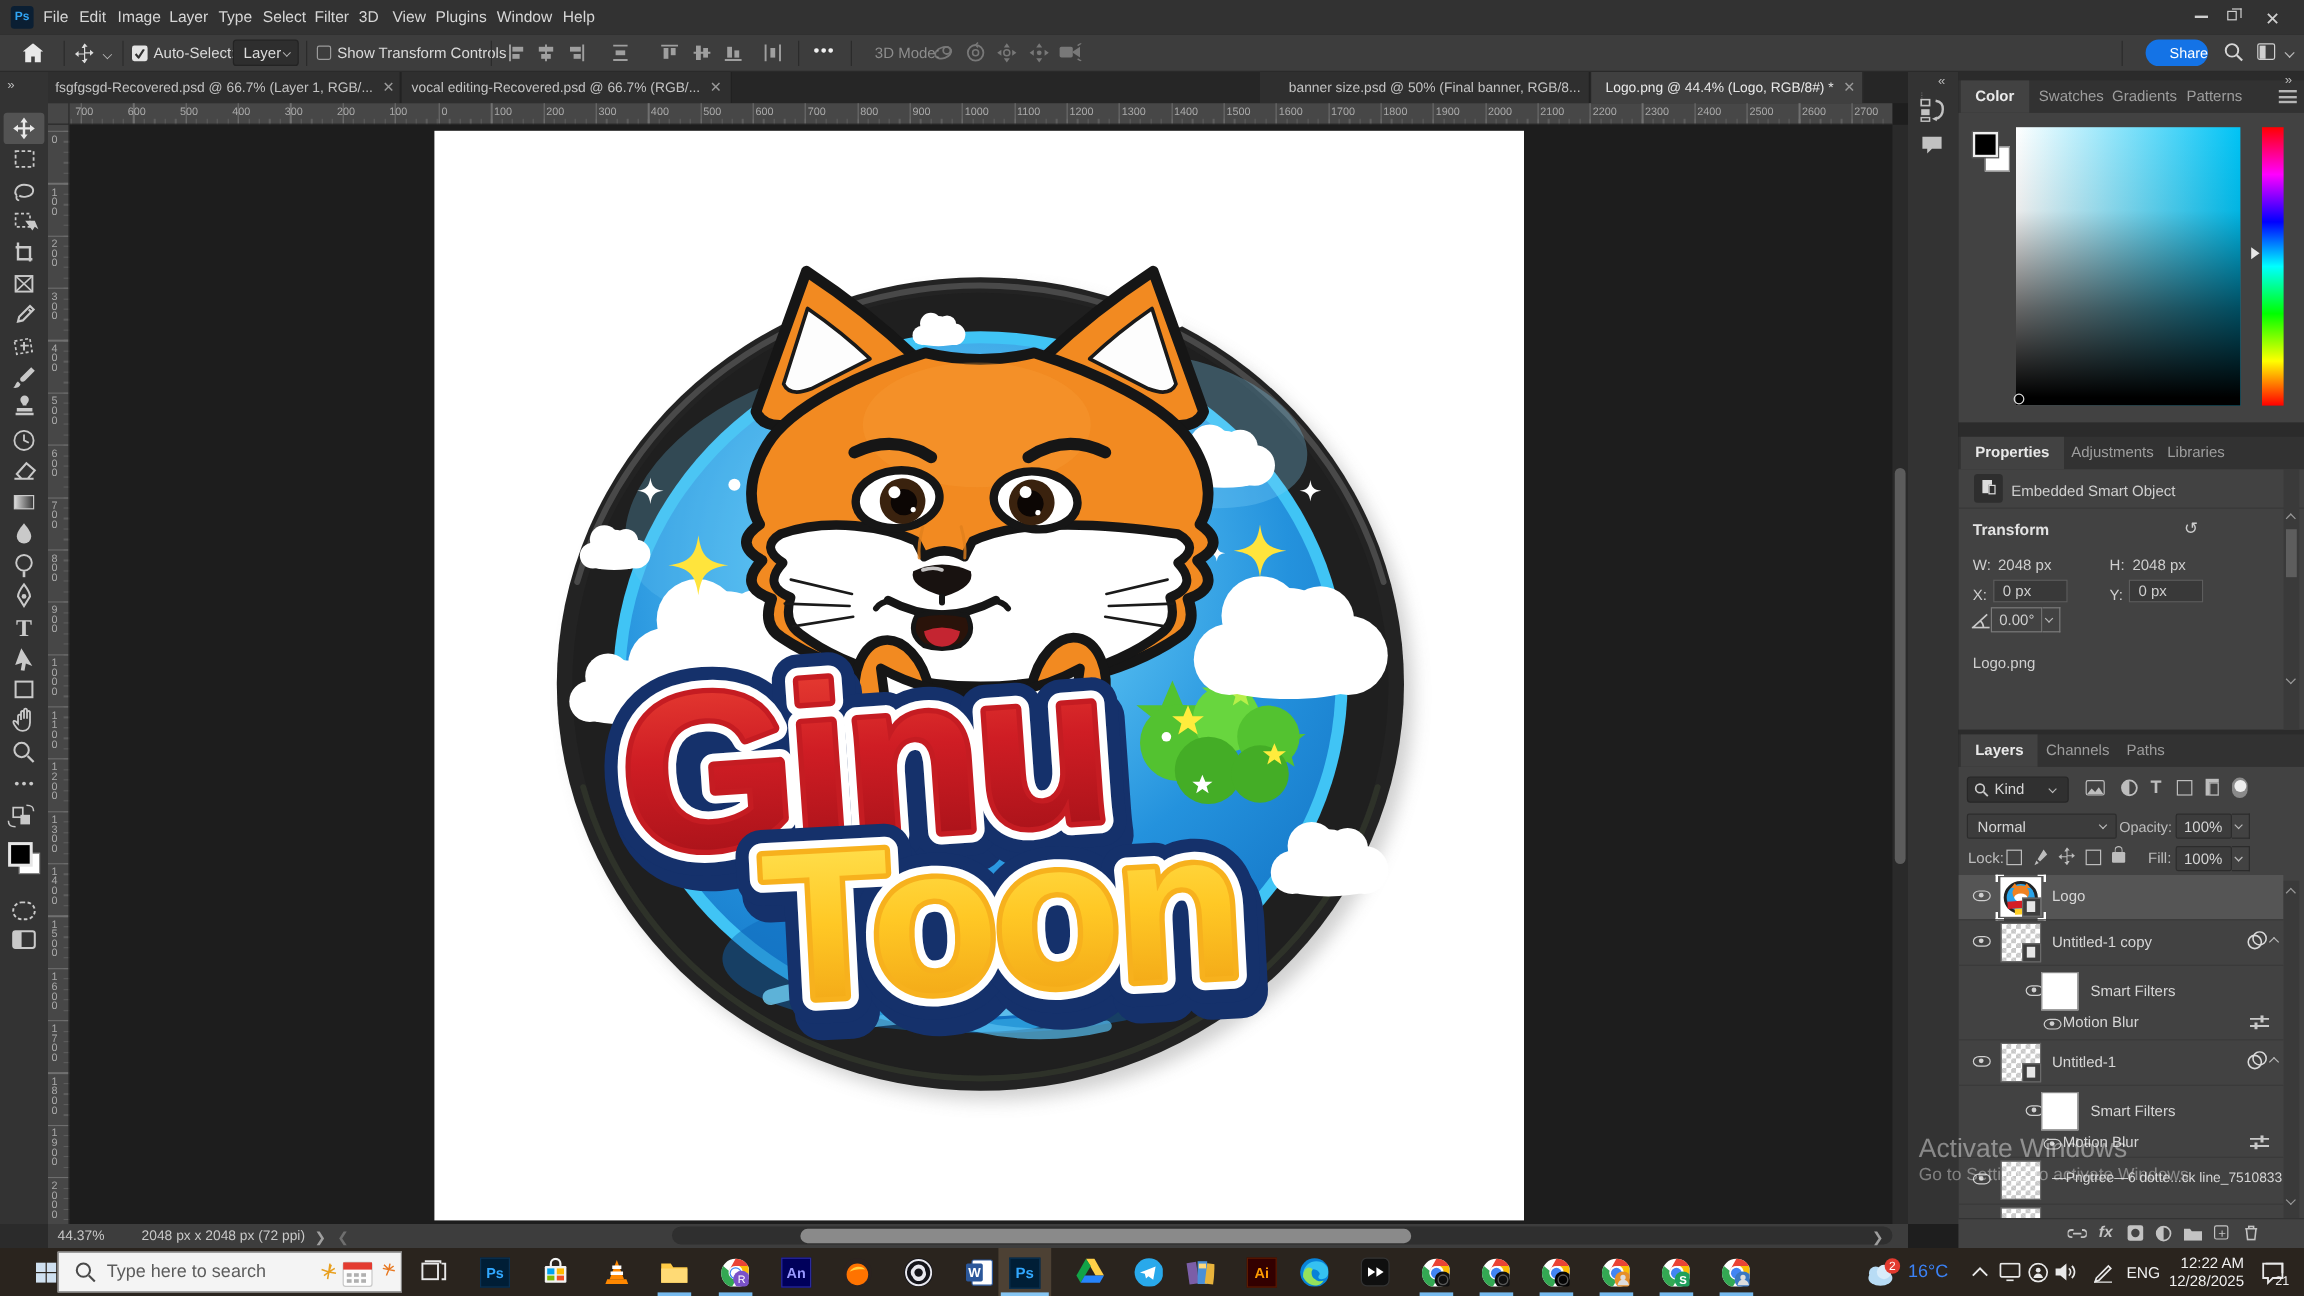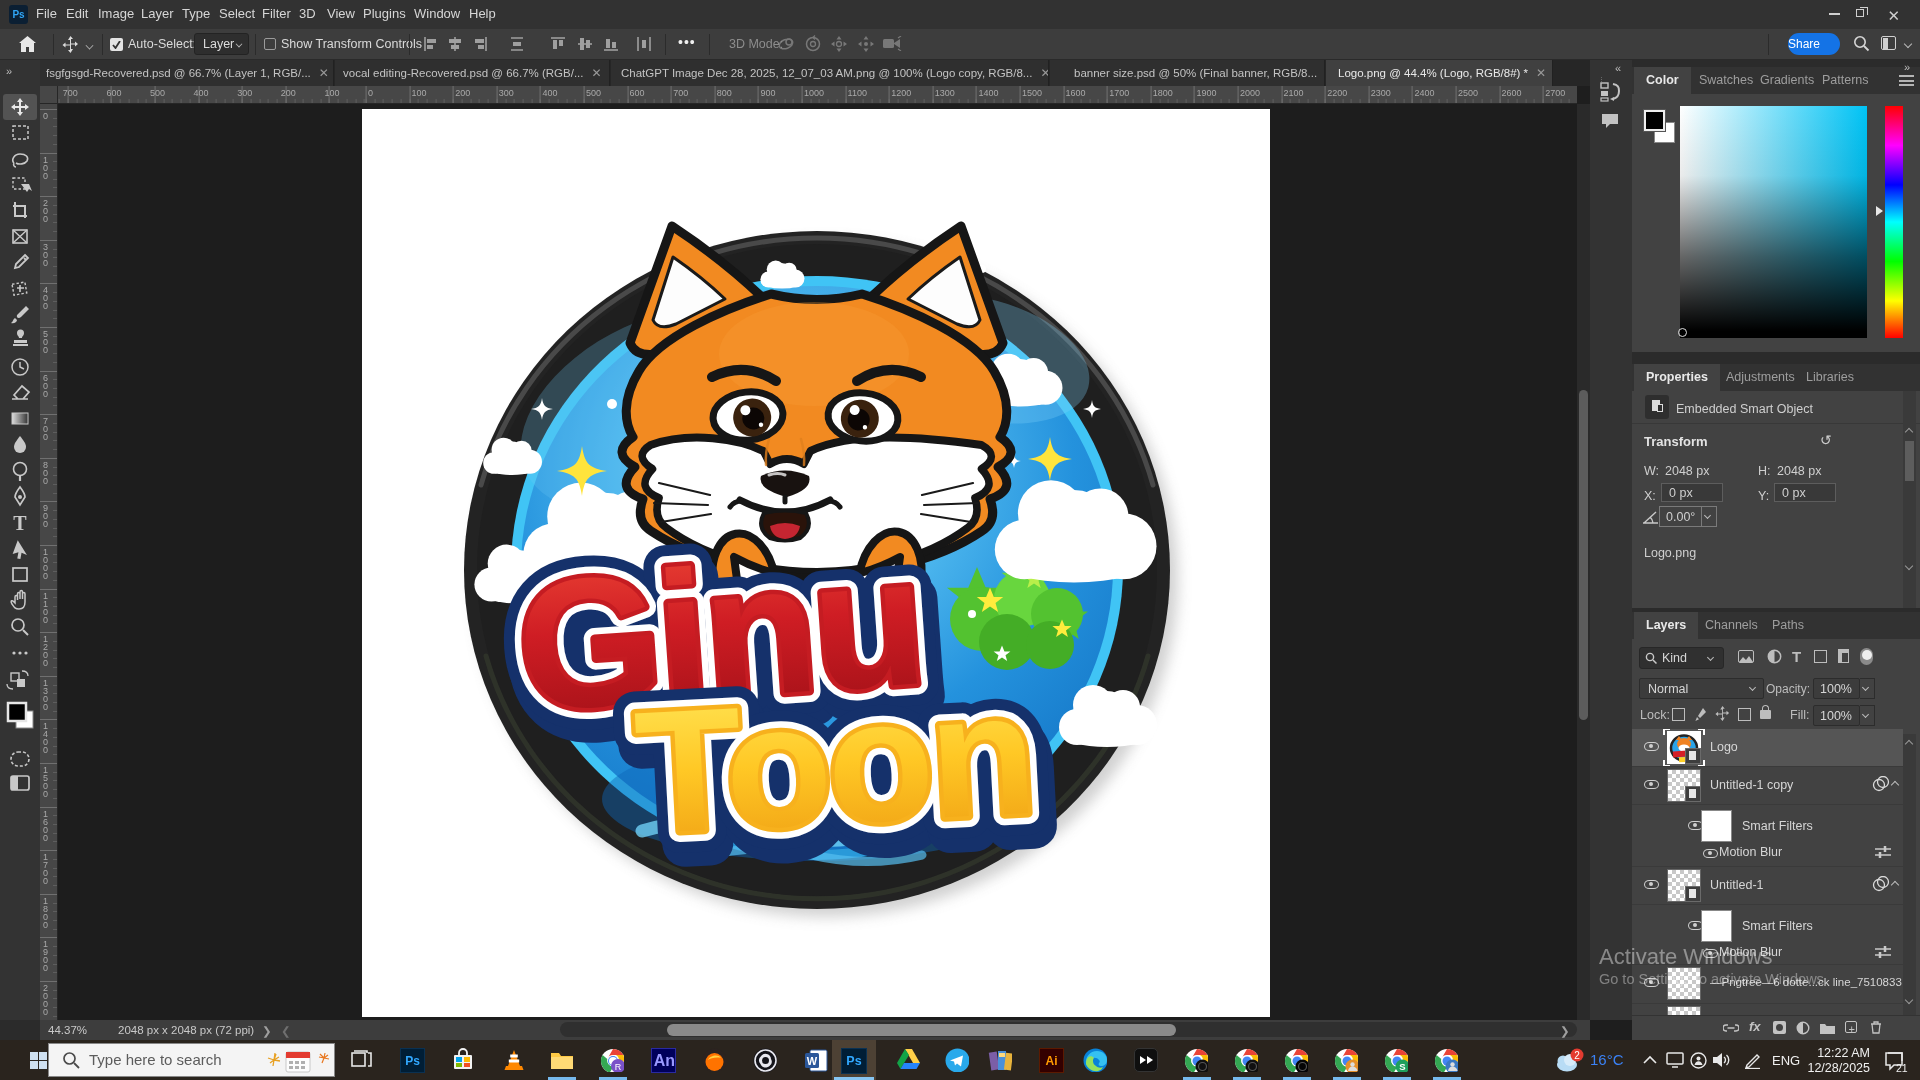--- a/index.html
+++ b/index.html
@@ -149,35 +149,34 @@
     <svg class="abs" style="left:882px;top:7px" width="20" height="15">
       <rect x="1" y="3" width="11" height="9" rx="1.5" fill="#787878"></rect>
       <path d="M12 7l6-4v9l-6-4z" fill="#787878"></path>
       <path d="M16 2l3-2M16 13l3 2" stroke="#787878" stroke-width="1.2"></path>
     </svg>
   <div class="sep" style="left:665px"></div>
   <span class="abs" style="left:678px;top:5px;color:#f0f0f0;font-size:14px;letter-spacing:1px">•••</span>
   <div class="sep" style="left:709px"></div>
   <span class="abs" style="left:729px;top:8px;color:#8d8d8d">3D Mode:</span>
   <div class="sep" style="left:1768px"></div>
-  <div class="abs" style="left:1788px;top:4px;width:52px;height:22px;background:#1473e6;border-radius:11px;color:#fff;font-size:12px;text-align:left;line-height:22px">Share</div>
+  <div class="abs" style="left:1788px;top:4px;width:52px;height:22px;background:#1473e6;border-radius:11px;color:#fff;font-size:12px;text-align:right;line-height:22px">Share</div>
   <svg class="abs" style="left:1853px;top:6px" width="17" height="17" viewBox="0 0 17 17">
       <circle cx="7" cy="7" r="5.2" fill="none" stroke="#d6d6d6" stroke-width="1.6"></circle>
       <path d="M11 11l4.5 4.5" stroke="#d6d6d6" stroke-width="1.8"></path>
     </svg>
   <span class="abs" style="left:1881px;top:7px;width:15px;height:14px;border:1.5px solid #d0d0d0;border-radius:2px"></span>
   <span class="abs" style="left:1882.5px;top:8.5px;width:5px;height:11px;background:#d0d0d0"></span>
   <span class="abs" style="left:1905px;top:12px;width:6px;height:6px;border-right:1.4px solid #b9b9b9;border-bottom:1.4px solid #b9b9b9;transform:rotate(45deg)"></span>
 </div>
 
 <div id="tabrow">
   <span class="abs" style="left:6px;top:5px;color:#bdbdbd;font-size:11px;letter-spacing:-1px;z-index:6">»</span>
   <div class="tab" style="left:40px;width:294px"><span style="margin-left:6px">fsgfgsgd-Recovered.psd @ 66.7% (Layer 1, RGB/...</span><span class="x">✕</span></div>
   <div class="tab" style="left:335px;width:275px"><span style="margin-left:8px">vocal editing-Recovered.psd @ 66.7% (RGB/...</span><span class="x">✕</span></div>
-  <div class="tab" style="left:611px;width:438px"><span style="margin-left:10px">ChatGPT Image Dec 28, 2025, 12_07_03 AM.png @ 100% (Logo copy, RGB/8...</span><span class="x">✕</span></div>
   <div class="tab" style="left:1050px;width:275px"><span style="margin-left:24px">banner size.psd @ 50% (Final banner, RGB/8...</span><span class="x">✕</span></div>
   <div class="tab active" style="left:1326px;width:227px"><span style="margin-left:12px">Logo.png @ 44.4% (Logo, RGB/8#) *</span><span class="x">✕</span></div>
 </div>
 
 <div id="toolbar">
     <svg width="40" height="960" viewBox="0 0 40 960" style="position:absolute;left:0;top:0">
       <defs>
       <filter id="soft" x="-30%" y="-30%" width="160%" height="160%">
           <feGaussianBlur stdDeviation="7"></feGaussianBlur>
         </filter>
@@ -763,21 +762,21 @@
     <svg class="abs ticon" style="left:600px" width="26" height="26">
       <circle cx="13" cy="13" r="12" fill="#fff"></circle>
       <path d="M13 1a12 12 0 0 1 10.4 6H13a6 6 0 0 0-5.7 4.1z" fill="#ea4335"></path>
       <path d="M2.6 7a12 12 0 0 0 7.2 17.6l3.6-6.2A6 6 0 0 1 7.3 11z" fill="#34a853"></path>
       <path d="M23.4 7H16a6 6 0 0 1 1.4 9.4l-3.7 6.4A12 12 0 0 0 23.4 7z" fill="#fbbc05"></path>
       <circle cx="13" cy="13" r="5" fill="#4285f4"></circle>
       <circle cx="13" cy="13" r="4" fill="#fff"></circle>
       <circle cx="18" cy="18" r="7" fill="#7a52c8"></circle>
       <text x="18" y="21.5" font-size="9" fill="#fff" text-anchor="middle" font-family="Liberation Sans">R</text>
     </svg>
-    <div class="abs ticon" style="left:651px;width:25px;height:25px;background:#00005b;border:1px solid #2a2aa0;color:#9999ff;font-size:16px;font-weight:bold;text-align:right;line-height:24px">An</div>
+    <div class="abs ticon" style="left:651px;width:25px;height:25px;background:#00005b;border:1px solid #2a2aa0;color:#9999ff;font-size:12px;font-weight:bold;text-align:center;line-height:24px">An</div>
     <svg class="abs ticon" style="left:702px" width="25" height="25">
       <circle cx="12.5" cy="12.5" r="12" fill="#2b2320"></circle>
       <circle cx="12.5" cy="14" r="9" fill="#ff7300"></circle>
       <path d="M6 12c2-5 11-6 13-2-4-1-11 0-13 2z" fill="#ffd040"></path>
     </svg>
     <svg class="abs ticon" style="left:753px" width="25" height="25">
       <circle cx="12.5" cy="12.5" r="12" fill="#14141a"></circle>
       <circle cx="12.5" cy="12.5" r="10.5" fill="none" stroke="#e8e8ef" stroke-width="1.6"></circle>
       <path d="M9 7a5.5 5.5 0 0 1 9 4 5.5 5.5 0 0 1-1.5 7 5.5 5.5 0 0 1-9-2 5.5 5.5 0 0 1-1-6z" fill="#e8e8ef"></path>
       <circle cx="12.5" cy="12.5" r="3.5" fill="#14141a"></circle>

